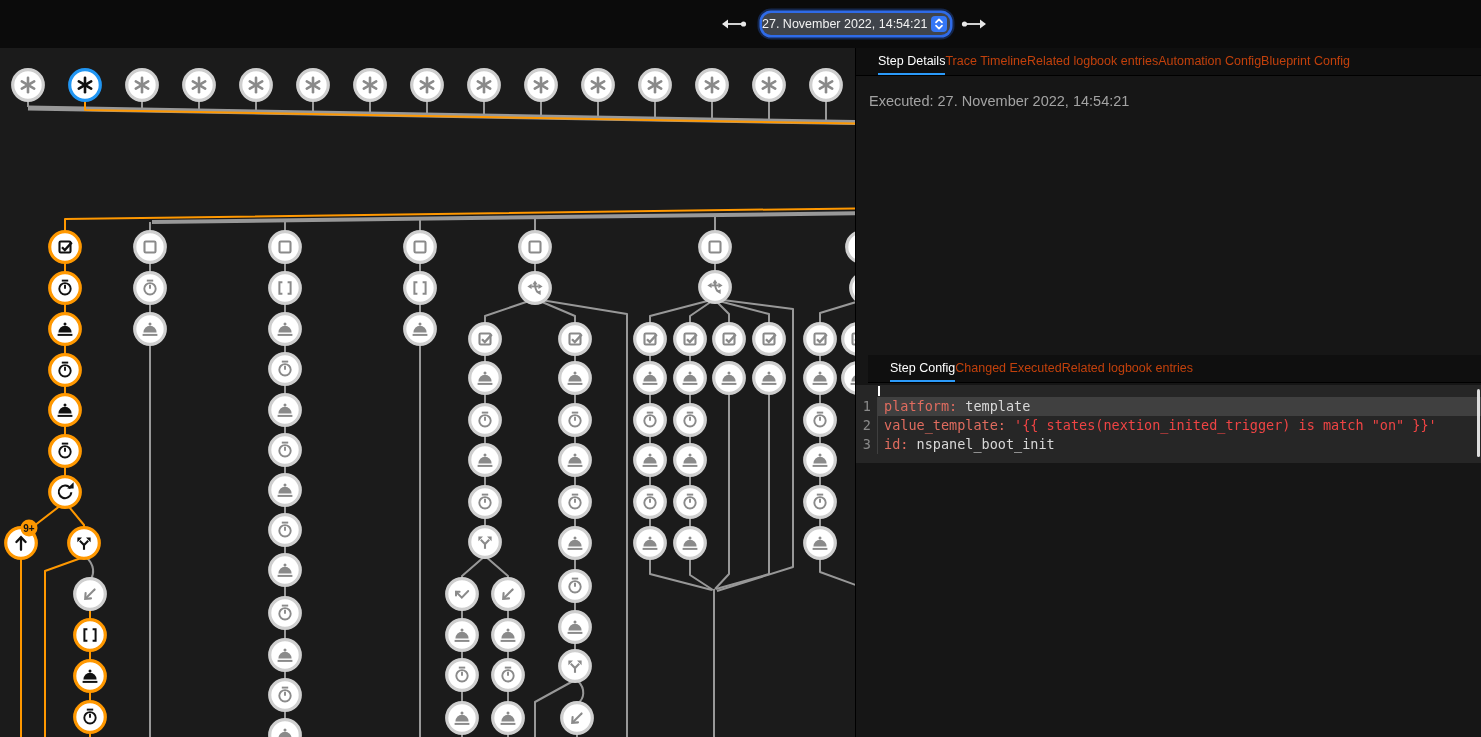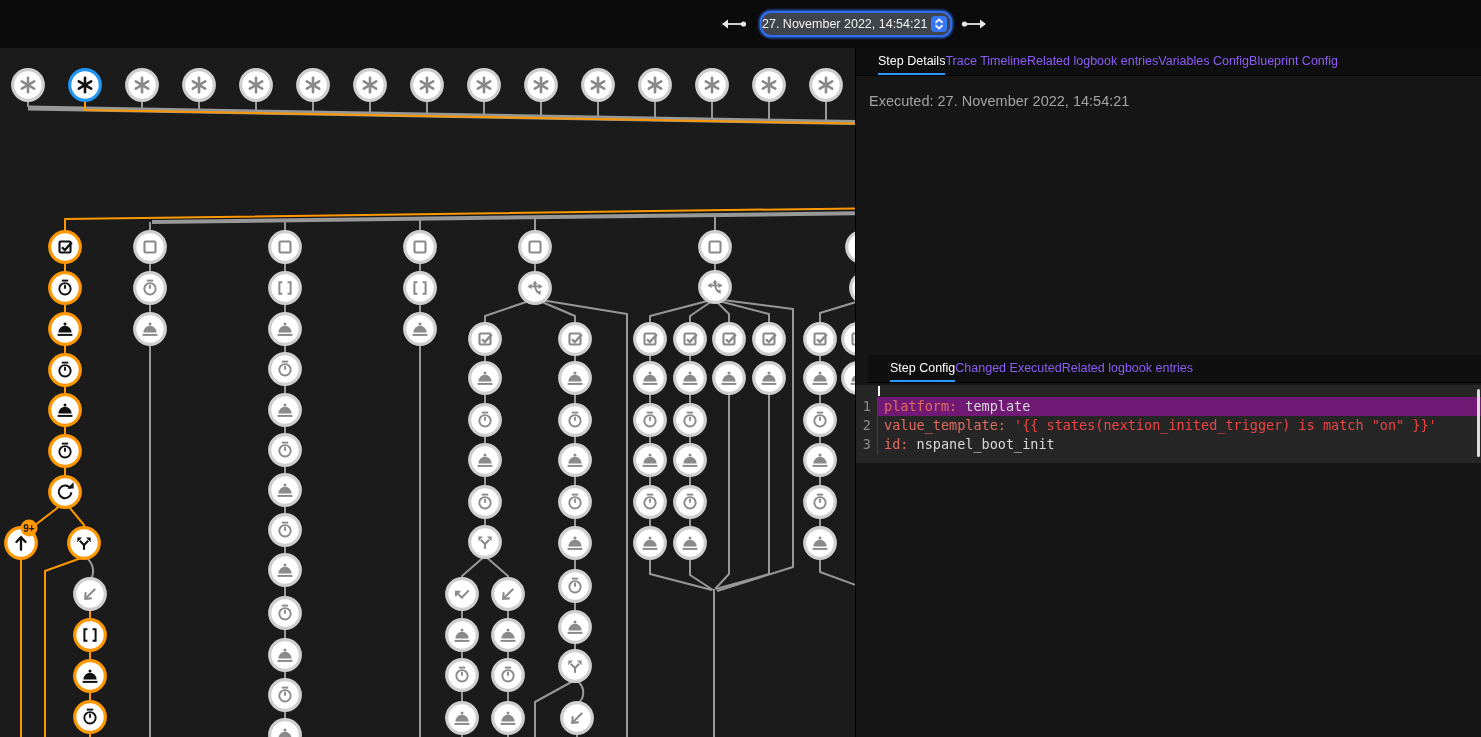--- a/index.html
+++ b/index.html
@@ -18,33 +18,33 @@
   .run-picker .val{color:#f2f2f2;font-size:12.5px;white-space:nowrap}
   .run-picker .stepper{position:absolute;right:3px;top:3px;width:16px;height:16px;background:#3577f6;border-radius:4px}
 
   
   .graph-area{position:absolute;left:0;top:48px;width:855px;height:689px;background:#1b1b1b;overflow:hidden}
 
   
   .right-panel{position:absolute;left:855px;top:48px;width:626px;height:689px;background:#161616;
       border-left:1px solid #000;box-sizing:border-box}
   .tabbar{height:27px;background:#0f0f0f;display:flex;padding-left:22px;border-bottom:1px solid #000;box-sizing:content-box}
-  .tab{font-size:12.5px;color:#8b5cf6;line-height:26px;cursor:pointer;white-space:nowrap;
+  .tab{font-size:12.5px;color:#c2410c;line-height:26px;cursor:pointer;white-space:nowrap;
       border-bottom:2px solid transparent;box-sizing:border-box}
   .tab.active{color:#fff;border-bottom-color:#2b9af9}
   .executed{position:absolute;left:13px;top:45px;font-size:14.5px;color:#a3a3a3}
   .bottom-tabbar{position:absolute;left:12px;top:307px;width:626px}
 
   .editor{position:absolute;left:0;top:337px;width:625px;height:78px;background:#262626;
       font-family:"DejaVu Sans Mono",monospace;font-size:13.5px;line-height:19px;
       padding-top:12px;box-sizing:border-box}
   .code-row{display:flex;height:19px}
   .gutter{width:15px;padding-right:6px;text-align:right;color:#8a8a8a;flex:none}
   .code-text{border-left:1px solid #3f3f3f;padding-left:6px;flex:1;white-space:pre}
-  .code-row.active-line .code-text{background:#701a75}
+  .code-row.active-line .code-text{background:#404040}
   .key{color:#e06c5f}.str{color:#ef4444}.plain{color:#d8d8d8}
   .cursor{position:absolute;left:22px;top:338px;width:1.5px;height:10px;background:#fff}
   .code-scrollbar{position:absolute;left:621px;top:341px;width:2.5px;height:68px;background:#dedede;border-radius:2px}
 </style>
 </head>
 <body>
 
 <div class="topbar">
   <div class="nav-arrow prev">
     <svg width="30" height="14" viewBox="0 0 30 14">
@@ -922,21 +922,21 @@
         <text y="3.5" text-anchor="middle" font-size="10" font-weight="bold" fill="#151515" font-family="Liberation Sans, sans-serif">9+</text>
       </g>
     </svg>
 </div>
 
 <div class="right-panel">
   <div class="tabbar" id="top-tabbar">
       <div class="tab active">Step Details</div>
       <div class="tab">Trace Timeline</div>
       <div class="tab">Related logbook entries</div>
-      <div class="tab">Variables Config</div>
+      <div class="tab">Automation Config</div>
       <div class="tab">Blueprint Config</div>
     </div>
   <div class="executed">Executed: 27. November 2022, 14:54:21</div>
 
   <div class="bottom-tabbar">
     <div class="tabbar" id="bottom-tabbar">
         <div class="tab active">Step Config</div>
         <div class="tab">Changed Executed</div>
         <div class="tab">Related logbook entries</div>
       </div>

